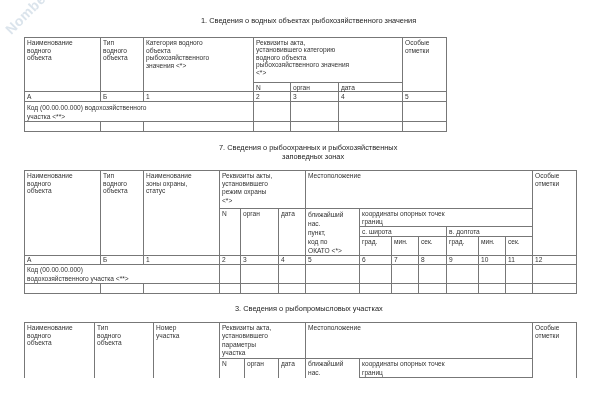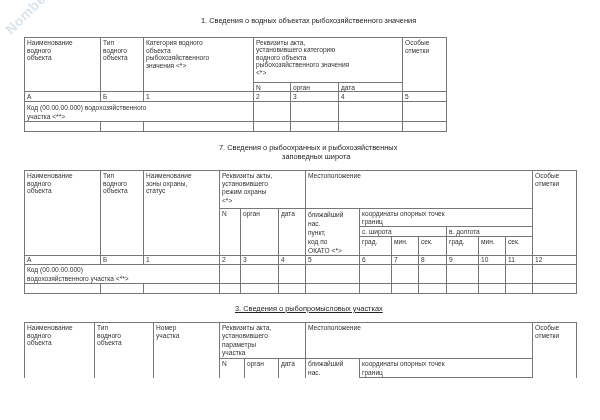--- a/index.html
+++ b/index.html
@@ -67,21 +67,21 @@
   <div class="t" style="left:256px;top:92.5px;">2</div>
   <div class="t" style="left:293px;top:92.5px;">3</div>
   <div class="t" style="left:341px;top:92.5px;">4</div>
   <div class="t" style="left:405px;top:92.5px;">5</div>
 
   <div class="t" style="left:27px;top:103px;line-height:9px;">Код (00.00.00.000) водохозяйственного
 участка &lt;**&gt;</div>
 </div>
 
 <div class="title" style="left:219px;top:143px;">7. Сведения о рыбоохранных и рыбохозяйственных</div>
-<div class="title" style="left:282px;top:152px;">заповедных широта</div>
+<div class="title" style="left:282px;top:152px;">заповедных зонах</div>
 
 <div class="tbl">
 
   <div class="h" style="left:24px;top:170px;width:553px;"></div>
   <div class="h" style="left:219px;top:208px;width:314px;"></div>
   <div class="h" style="left:359px;top:226px;width:174px;"></div>
   <div class="h" style="left:359px;top:236px;width:174px;"></div>
   <div class="h" style="left:24px;top:255px;width:553px;"></div>
   <div class="h" style="left:24px;top:264px;width:553px;"></div>
   <div class="h" style="left:24px;top:283px;width:553px;"></div>
@@ -152,21 +152,21 @@
   <div class="t" style="left:421px;top:256px;">8</div>
   <div class="t" style="left:449px;top:256px;">9</div>
   <div class="t" style="left:481px;top:256px;">10</div>
   <div class="t" style="left:508px;top:256px;">11</div>
   <div class="t" style="left:535px;top:256px;">12</div>
 
   <div class="t" style="left:27px;top:266px;line-height:8.5px;">Код (00.00.00.000)
 водохозяйственного участка &lt;**&gt;</div>
 </div>
 
-<div class="title" style="left:235px;top:304px;text-decoration:underline;">3. Сведения о рыбопромысловых участках</div>
+<div class="title" style="left:235px;top:304px;">3. Сведения о рыбопромысловых участках</div>
 
 <div class="tbl">
   <div class="h" style="left:24px;top:322px;width:553px;"></div>
   <div class="h" style="left:219px;top:358px;width:314px;"></div>
   <div class="h" style="left:359px;top:377px;width:174px;"></div>
   <div class="v" style="left:24px;top:322px;height:56px;"></div>
   <div class="v" style="left:94px;top:322px;height:56px;"></div>
   <div class="v" style="left:153px;top:322px;height:56px;"></div>
   <div class="v" style="left:219px;top:322px;height:56px;"></div>
   <div class="v" style="left:244px;top:358px;height:20px;"></div>

